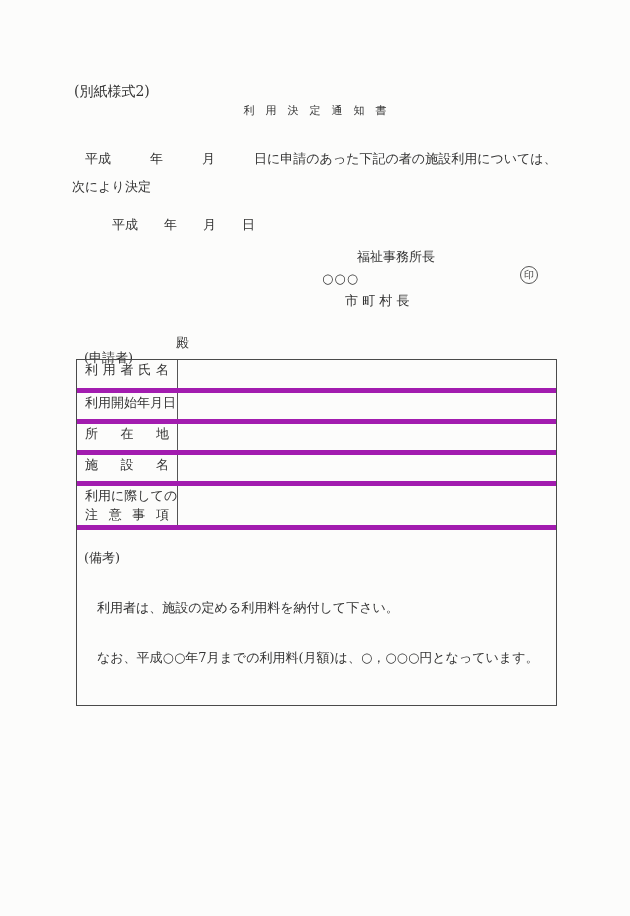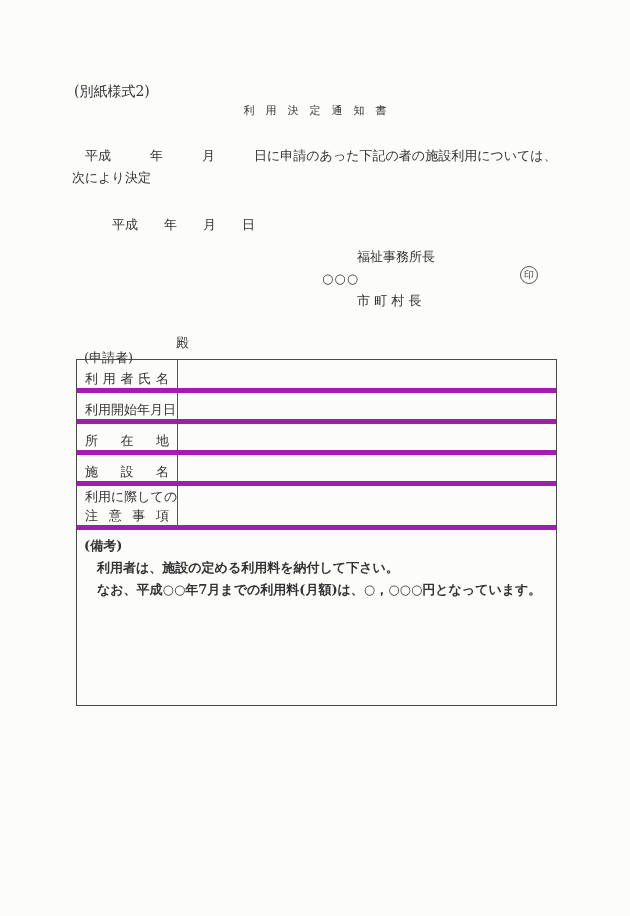--- a/index.html
+++ b/index.html
@@ -20,28 +20,28 @@
   .form-number {
     position:absolute; left:74px; top:81px;
     font-size:14px;
   }
   .doc-title {
     position:absolute; left:0; top:102px; width:630px;
     text-align:center; font-size:11px;
   }
   .intro {
     position:absolute; left:72px; top:145px; width:496px;
-    line-height:22px;
+    line-height:28px;
   }
   .issue-date {
     position:absolute; left:112px; top:215px;
   }
   .sig-office   { position:absolute; left:357px; top:247px; }
   .sig-name     { position:absolute; left:322px; top:269px; letter-spacing:1px; }
-  .sig-position { position:absolute; left:357px; top:291px; }
+  .sig-position { position:absolute; left:345px; top:291px; }
   .seal {
     position:absolute; left:520px; top:266px;
     width:18px; height:18px;
     border:1.3px solid #555;
     border-radius:50%;
     display:flex; align-items:center; justify-content:center;
     font-size:10px; line-height:1;
     color:#444;
   }
   .addressee-label { position:absolute; left:84px; top:348px; }
@@ -55,39 +55,38 @@
   .trow { display:flex; border-top:5px solid #a21caf; }
   .trow:first-child { border-top:none; }
   .r1 { height:28px; }
   .r2 { height:31px; }
   .r3 { height:31px; }
   .r4 { height:31px; }
   .r5 { height:44px; }
   .tlabel {
     width:101px; flex:0 0 101px;
     border-right:1px solid #555;
-    display:flex; flex-direction:column; justify-content:flex-end;
+    display:flex; flex-direction:column; justify-content:flex-start;
     padding:0 8px;
   }
   .jline {
     width:100%;
     text-align:justify;
     text-align-last:justify;
     line-height:19px;
     white-space:nowrap;
   }
   .tvalue { flex:1; }
   .remarks {
     height:180px;
-    padding:5px 7px;
+    padding:17px 7px;
     line-height:22px;
-    font-weight:bold;
   }
   .remarks-label { line-height:22px; }
-  .remarks-line { padding-left:13px; line-height:22px; }
+  .remarks-line { padding-left:13px; line-height:22px;margin-top:28px; }
 </style>
 </head>
 <body>
 
 <div class="page">
 
   <div class="form-number">(別紙様式2)</div>
 
   <div class="doc-title">利　用　決　定　通　知　書</div>
 

